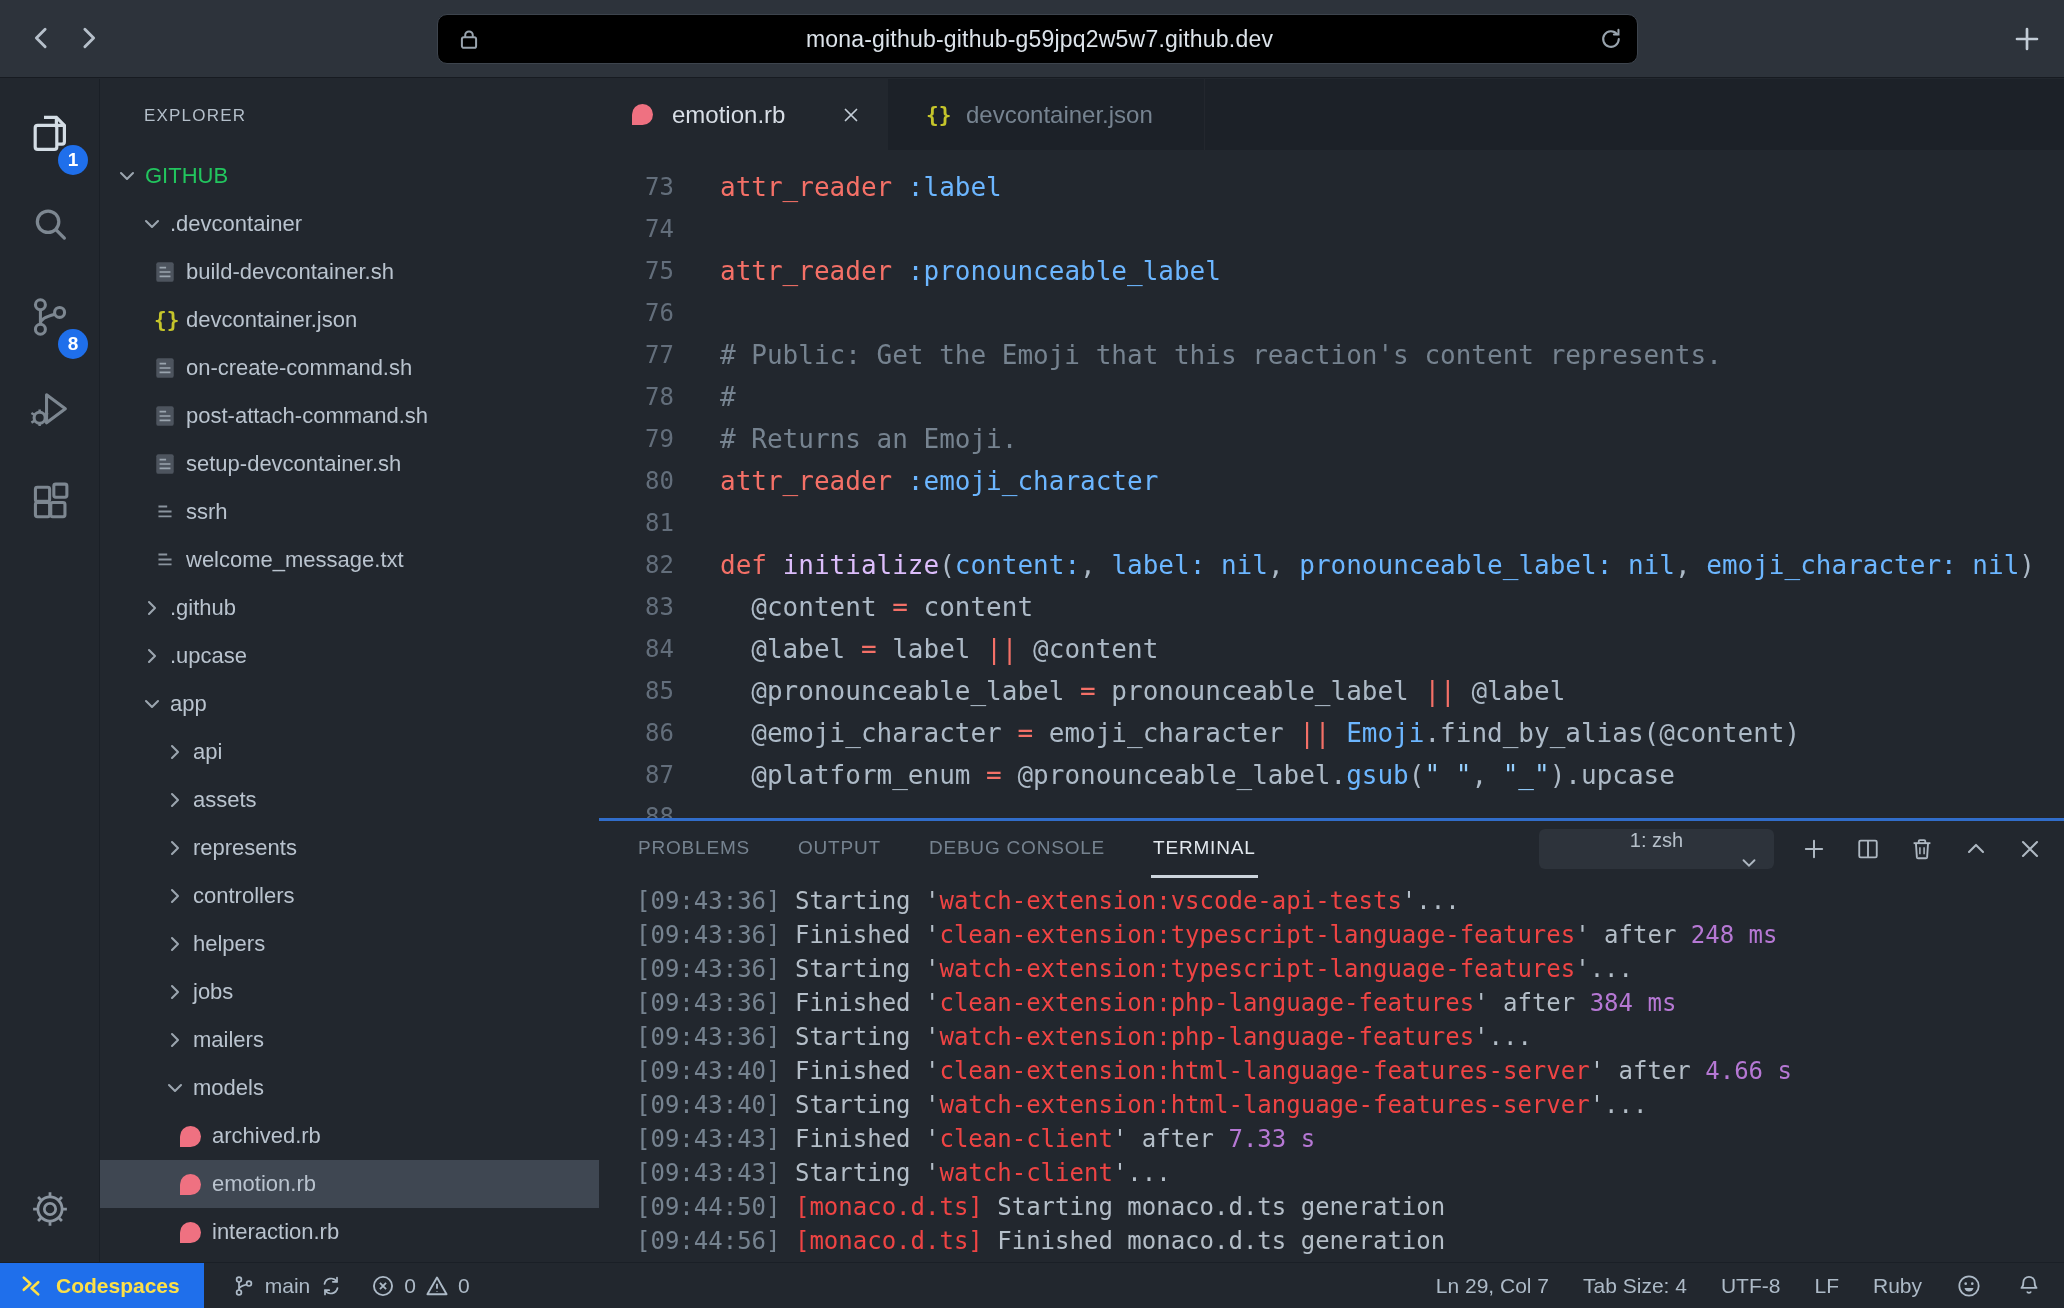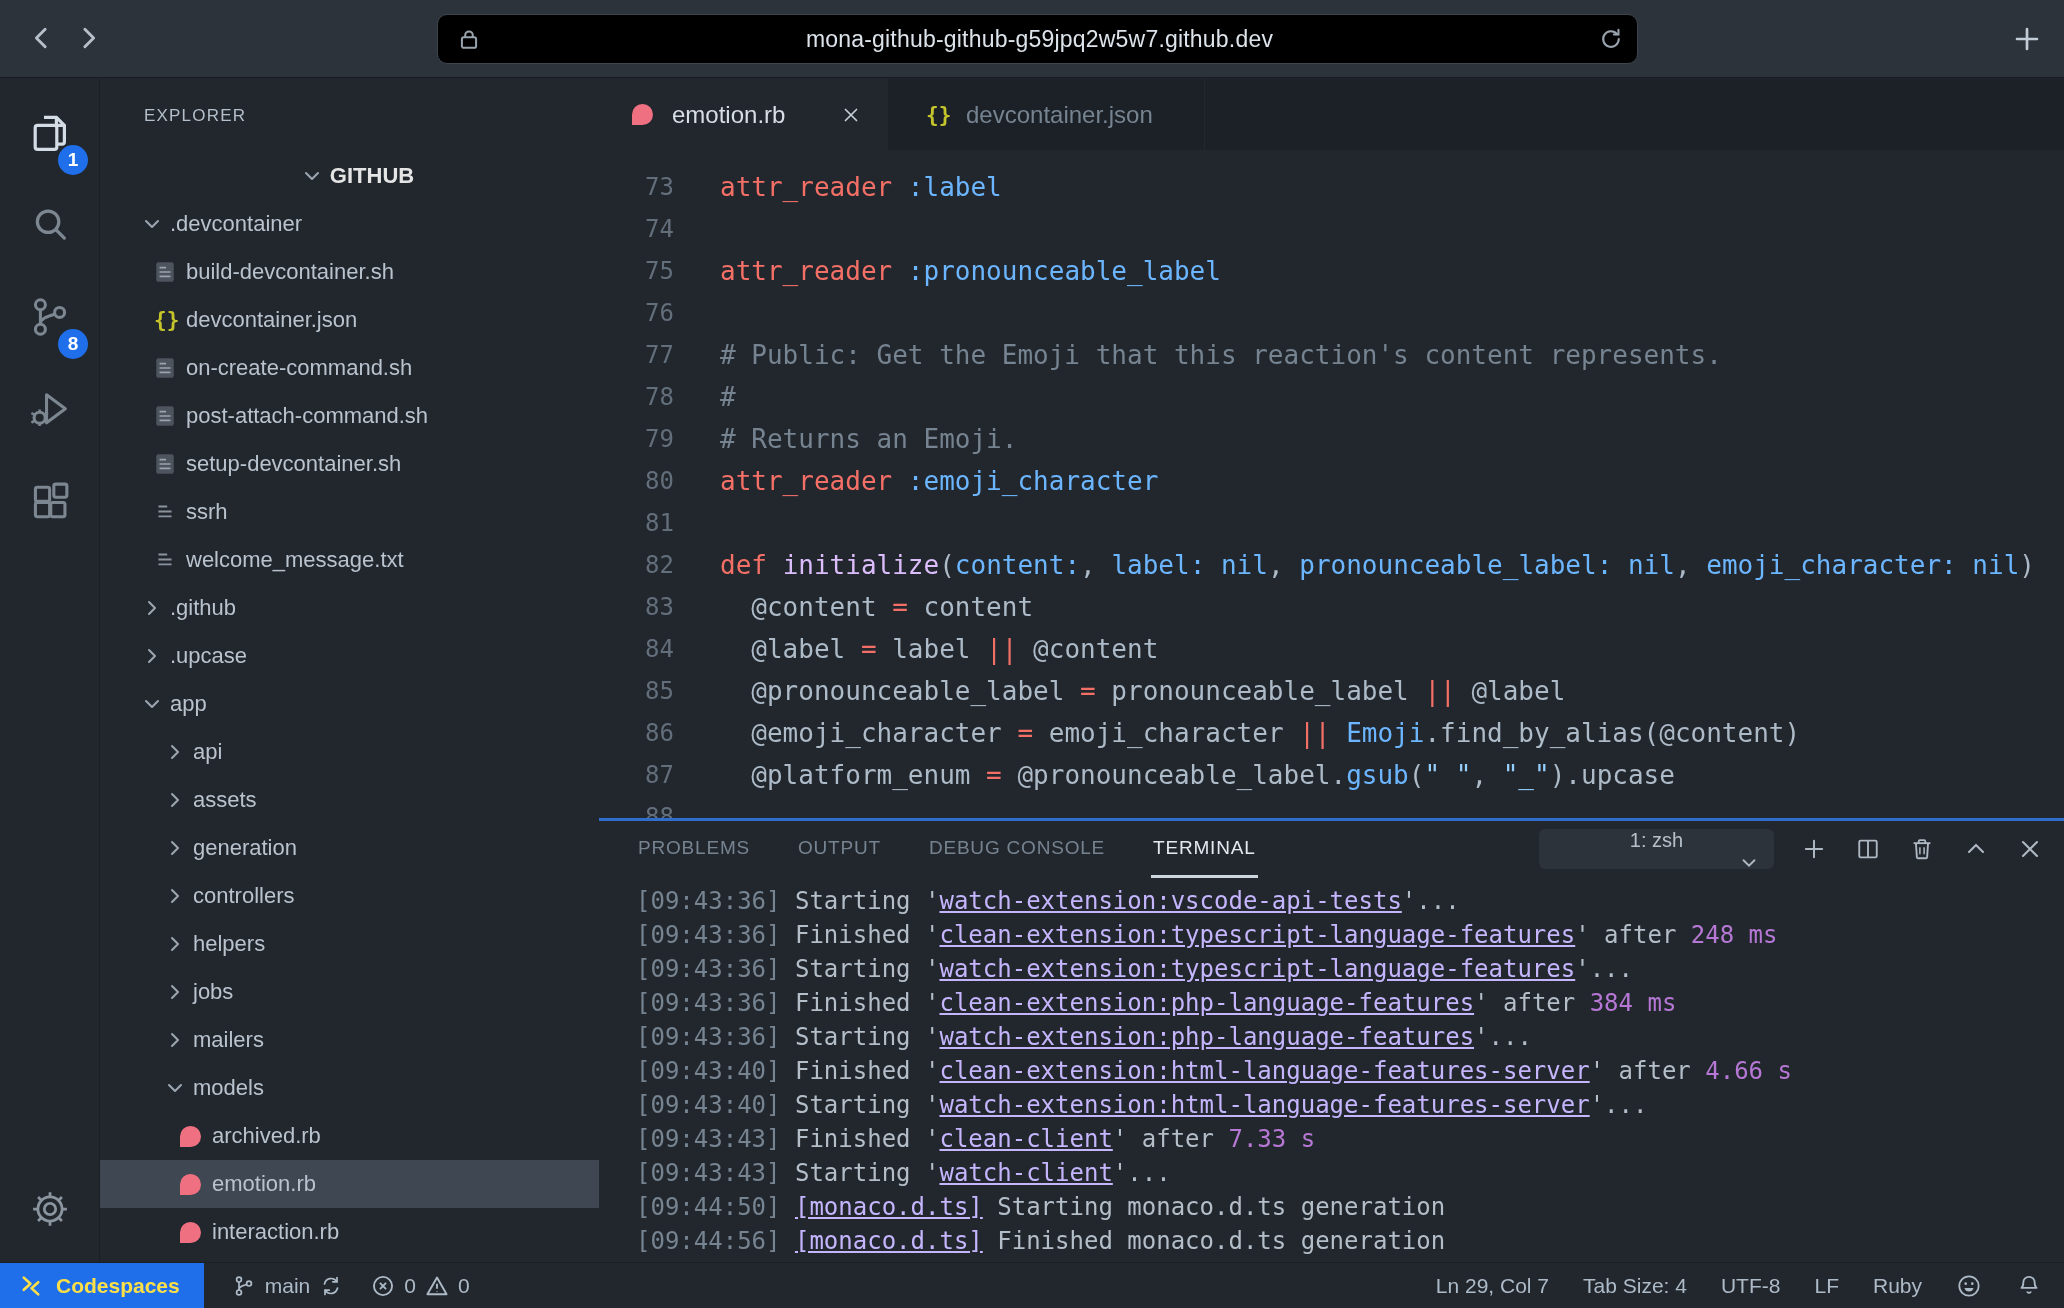--- a/index.html
+++ b/index.html
@@ -29,21 +29,21 @@
   .badge{ position:absolute; right:12px; bottom:4px; min-width:30px; height:30px; border-radius:15px; background:#1f6feb;
           color:#fff; font-size:19px; font-weight:700; display:flex; align-items:center; justify-content:center; padding:0 6px;}
   .act-gear{ position:absolute; bottom:18px; left:0; width:100px; height:70px; display:flex; align-items:center; justify-content:center; color:#8b95a0; font-size:44px; cursor:pointer;}
 
   
   .sidebar{ width:499px; flex:none; background:#22272e; overflow:hidden; }
   .sidebar-title{ height:73px; display:flex; align-items:center; padding-left:44px; font-size:17px;
                   letter-spacing:1.2px; color:#b4bfca; }
   .tree-row{ height:48px; display:flex; align-items:center; font-size:22px; color:#b9c3ce; cursor:pointer; white-space:nowrap;}
   .tree-row.selected{ background:#3f4752; }
-  .tree-row.root{ font-weight:700; color:#e5e5e5;justify-content:center;}
+  .tree-row.root{ font-weight:400; color:#22c55e;}
   .chev{ width:30px; flex:none; color:#9ba5af; display:flex; align-items:center; }
   .ticon{ width:32px; flex:none; display:flex; align-items:center; }
   .braces{ color:#c5c52b; font-family:"DejaVu Sans Mono",monospace; font-size:21px; font-weight:700;}
   .rubydot{ width:21px; height:21px; background:#ef7181; border-radius:95% 95% 95% 0; }
 
   
   .editorcol{ flex:1; display:flex; flex-direction:column; min-width:0; }
   .tabbar{ height:71px; background:#1c2128; display:flex; flex:none; }
   .tab{ display:flex; align-items:center; font-size:24px; cursor:pointer; }
   .tab.active{ background:#22272e; color:#d8dee6; width:289px; padding-left:33px;}
@@ -67,21 +67,21 @@
          border-bottom:3px solid transparent; padding:0 2px; cursor:pointer;}
   .ptab.active{ color:#e3e9ef; border-bottom-color:#cdd5dd; }
   .panel-controls{ position:absolute; right:20px; top:8px; display:flex; align-items:center; gap:26px; color:#aeb8c2;}
   .shellsel{ width:235px; height:40px; background:#2d333b; border-radius:6px; display:flex; align-items:center;
              font-size:20px; color:#b6c0ca; padding:0 14px; cursor:pointer;flex-direction:column;}
   .shellsel .dd{ margin-left:auto; color:#aeb8c2;}
   .picon{ display:flex; align-items:center; cursor:pointer;}
 
   .termwrap{ flex:1; overflow:hidden; padding:6px 0 0 37px; cursor:text;}
   .tline{ height:34px; display:flex; align-items:center; font-family:"DejaVu Sans Mono",monospace; font-size:24px; white-space:pre;}
-  .g-dim{color:#768390;} .g-p{color:#b4bec8;} .g-teal{color:#c4b5fd;text-decoration:underline;} .g-mag{color:#b678d4;}
+  .g-dim{color:#768390;} .g-p{color:#b4bec8;} .g-teal{color:#ef4444;} .g-mag{color:#b678d4;}
 
   
   .statusbar{ position:absolute; left:0; right:0; bottom:0; height:46px; background:#22272e; border-top:1px solid #1a1f26;
               display:flex; align-items:center; font-size:21px; color:#adbac7;}
   .sb-codespaces{ height:46px; background:#1f6feb; color:#fde047; display:flex; align-items:center; gap:12px;
                   padding:0 24px 0 18px; font-weight:600; cursor:pointer;}
   .sb-item{ display:flex; align-items:center; gap:9px; margin-left:28px; cursor:pointer;}
   .sb-right{ margin-left:auto; display:flex; align-items:center; gap:34px; padding-right:22px;}
   .sb-right .sb-item{ margin-left:0;}
   svg{ display:block; }
@@ -289,21 +289,21 @@
               </svg>
             </span>
             <span>assets</span>
           </div>
           <div class="tree-row" style="padding-left: 63px;">
             <span class="chev">
               <svg width="24" height="24" viewBox="0 0 16 16" fill="none" stroke="currentColor" stroke-width="1.4" stroke-linecap="round" stroke-linejoin="round">
                 <path d="M6 4l4 4-4 4"></path>
               </svg>
             </span>
-            <span>generation</span>
+            <span>represents</span>
           </div>
           <div class="tree-row" style="padding-left: 63px;">
             <span class="chev">
               <svg width="24" height="24" viewBox="0 0 16 16" fill="none" stroke="currentColor" stroke-width="1.4" stroke-linecap="round" stroke-linejoin="round">
                 <path d="M6 4l4 4-4 4"></path>
               </svg>
             </span>
             <span>controllers</span>
           </div>
           <div class="tree-row" style="padding-left: 63px;">

